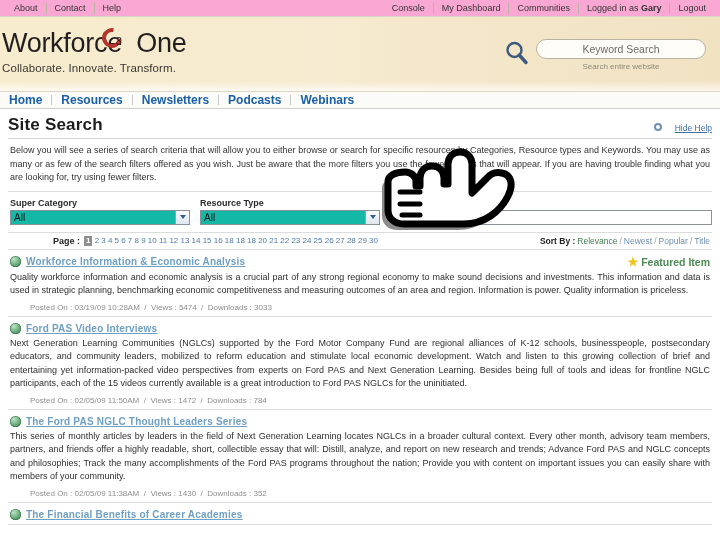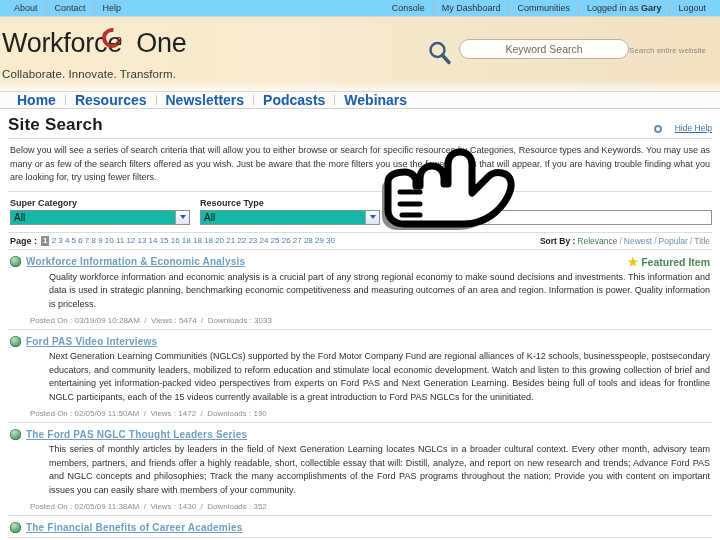--- a/index.html
+++ b/index.html
@@ -13,21 +13,21 @@
   #page {
     position: relative;
     width: 720px; height: 540px;
     background: #ffffff;
     overflow: hidden;
   }
 
   
   .utility-bar {
     height: 17px;
-    background: #7dd3fc;
+    background: #f9a8d4;
     border-bottom: 1px solid #d8d4c6;
     display: flex;
     align-items: center;
     font-size: 9px;
     color: #3a3a3a;
     padding: 0 6px;
   }
   .util-left, .util-right { display: flex; align-items: center; }
   .util-right { margin-left: auto; }
   .util-link {
@@ -86,32 +86,32 @@
   }
   .swoosh-sup {
     position: absolute;
     left: -6px; top: -27px;
     font-size: 11px;
     color: #231f20;
   }
   .logo-tag {
     font-size: 11.5px;
     color: #3b3732;
-    margin-top: 9px;
+    margin-top: 3px;
     letter-spacing: 0.1px;
     white-space: nowrap;
   }
   .banner-search {
     position: absolute;
     right: 14px; top: 22px;
     display: flex;
     align-items: flex-start;
   }
   .mag-icon { margin-right: 6px; margin-top: 1px; }
-  .search-col { display: flex; flex-direction: row; align-items: center; justify-content: center; }
+  .search-col { display: flex; flex-direction: column; align-items: center; justify-content: center; }
   .kw-input {
     width: 170px; height: 20px;
     border: 1px solid #b9b2a0;
     border-radius: 10px;
     background: #fffdf8;
     font-size: 10.5px;
     color: #6d6a62;
     text-align: center;
     line-height: 18px;
     padding: 0 8px;
@@ -124,22 +124,22 @@
     margin-top: 3px;
   }
 
   
   .mainnav {
     height: 17px;
     background: #fbfbf9;
     border-bottom: 1px solid #cfcfcf;
     display: flex;
     align-items: center;
-    padding-left: 8px;
-    font-size: 14px;
+    padding-left: 0;
+    font-size: 12px;
   }
   .nav-item {
     padding: 0 9px;
     color: #1a5fa8;
     font-weight: bold;
     text-decoration: none;
     line-height: 11px;
     white-space: nowrap;
   }
   .nav-sep { width: 1px; height: 10px; background: #c8c8c8; }
@@ -157,21 +157,21 @@
     font-size: 17px;
     font-weight: bold;
     color: #1c1c1c;
     letter-spacing: 0.2px;
   }
   .hide-help {
     margin-left: auto;
     font-size: 8.5px;
     color: #3f6fa5;
     display: flex;
-    align-items: flex-end;
+    align-items: flex-start;
     gap: 13px;
     padding-bottom: 2px;
   }
   .help-dot {
     width: 8px; height: 8px;
     border-radius: 50%;
     background: #6f8fb5;
     display: inline-block;
     position: relative;
   }
@@ -252,20 +252,21 @@
     padding: 3px 2px;
     border-bottom: 1px solid #dcdcdc;
     font-size: 8px;
   }
   .pager-label {
     font-weight: bold;
     color: #1f1f1f;
     margin-right: 4px;
     font-size: 9px;
     white-space: nowrap;
+    margin-left: 43px;
   }
   .pages { display: flex; align-items: center; gap: 2.2px; flex-wrap: nowrap; }
   .pg {
     color: #4f7aab;
     text-decoration: none;
     font-size: 8px;
     line-height: 10px;
   }
   .pg.current {
     background: #8e8e8e;
@@ -322,21 +323,20 @@
     color: #f0c419;
     font-size: 12px;
     line-height: 10px;
   }
   .result-desc {
     font-size: 9px;
     color: #2f2f2f;
     line-height: 13.5px;
     text-align: justify;
     margin-top: 3px;
-    margin-left: 39px;
   }
   .result-meta {
     font-size: 8px;
     color: #8d8d8d;
     margin-top: 5px;
     padding-left: 20px;
   }
 
   
   .hand-cursor {
@@ -520,21 +520,21 @@
       </div>
       <div class="result-desc">Next Generation Learning Communities (NGLCs) supported by the Ford Motor Company Fund are regional alliances of K-12 schools, businesspeople, postsecondary educators, and community leaders, mobilized to reform education and stimulate local economic development. Watch and listen to this growing collection of brief and entertaining yet information-packed video perspectives from experts on Ford PAS and Next Generation Learning. Besides being full of tools and ideas for frontline NGLC participants, each of the 15 videos currently available is a great introduction to Ford PAS NGLCs for the uninitiated.</div>
       <div class="result-meta">
         <span>Posted On :</span>
         <span>02/05/09 11:50AM</span>
         &nbsp;/&nbsp;
         <span>Views :</span>
         <span>1472</span>
         &nbsp;/&nbsp;
         <span>Downloads :</span>
-        <span>190</span>
+        <span>784</span>
       </div>
     </div>
 
     <div class="result">
       <div class="result-head">
         <span class="globe"></span>
         <a class="result-title" href="#">The Ford PAS NGLC Thought Leaders Series</a>
       </div>
       <div class="result-desc">This series of monthly articles by leaders in the field of Next Generation Learning locates NGLCs in a broader cultural context. Every other month, advisory team members, partners, and friends offer a highly readable, short, collectible essay that will: Distill, analyze, and report on new research and trends; Advance Ford PAS and NGLC concepts and philosophies; Track the many accomplishments of the Ford PAS programs throughout the nation; Provide you with content on important issues you can easily share with members of your community.</div>
       <div class="result-meta">

